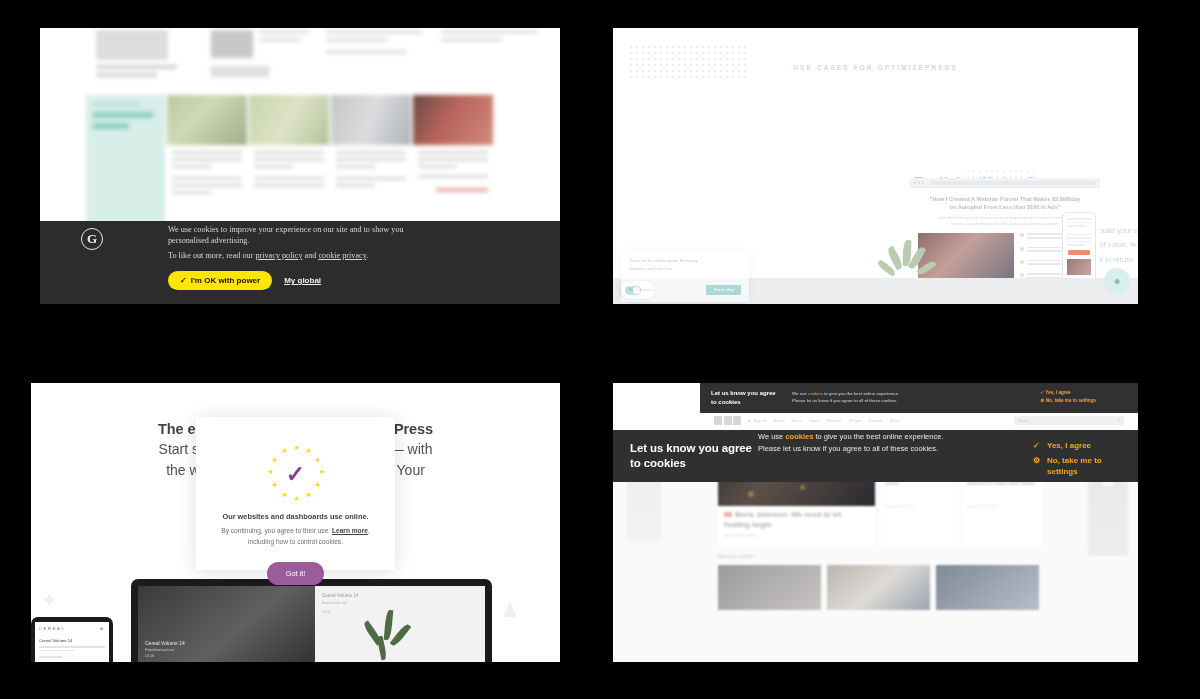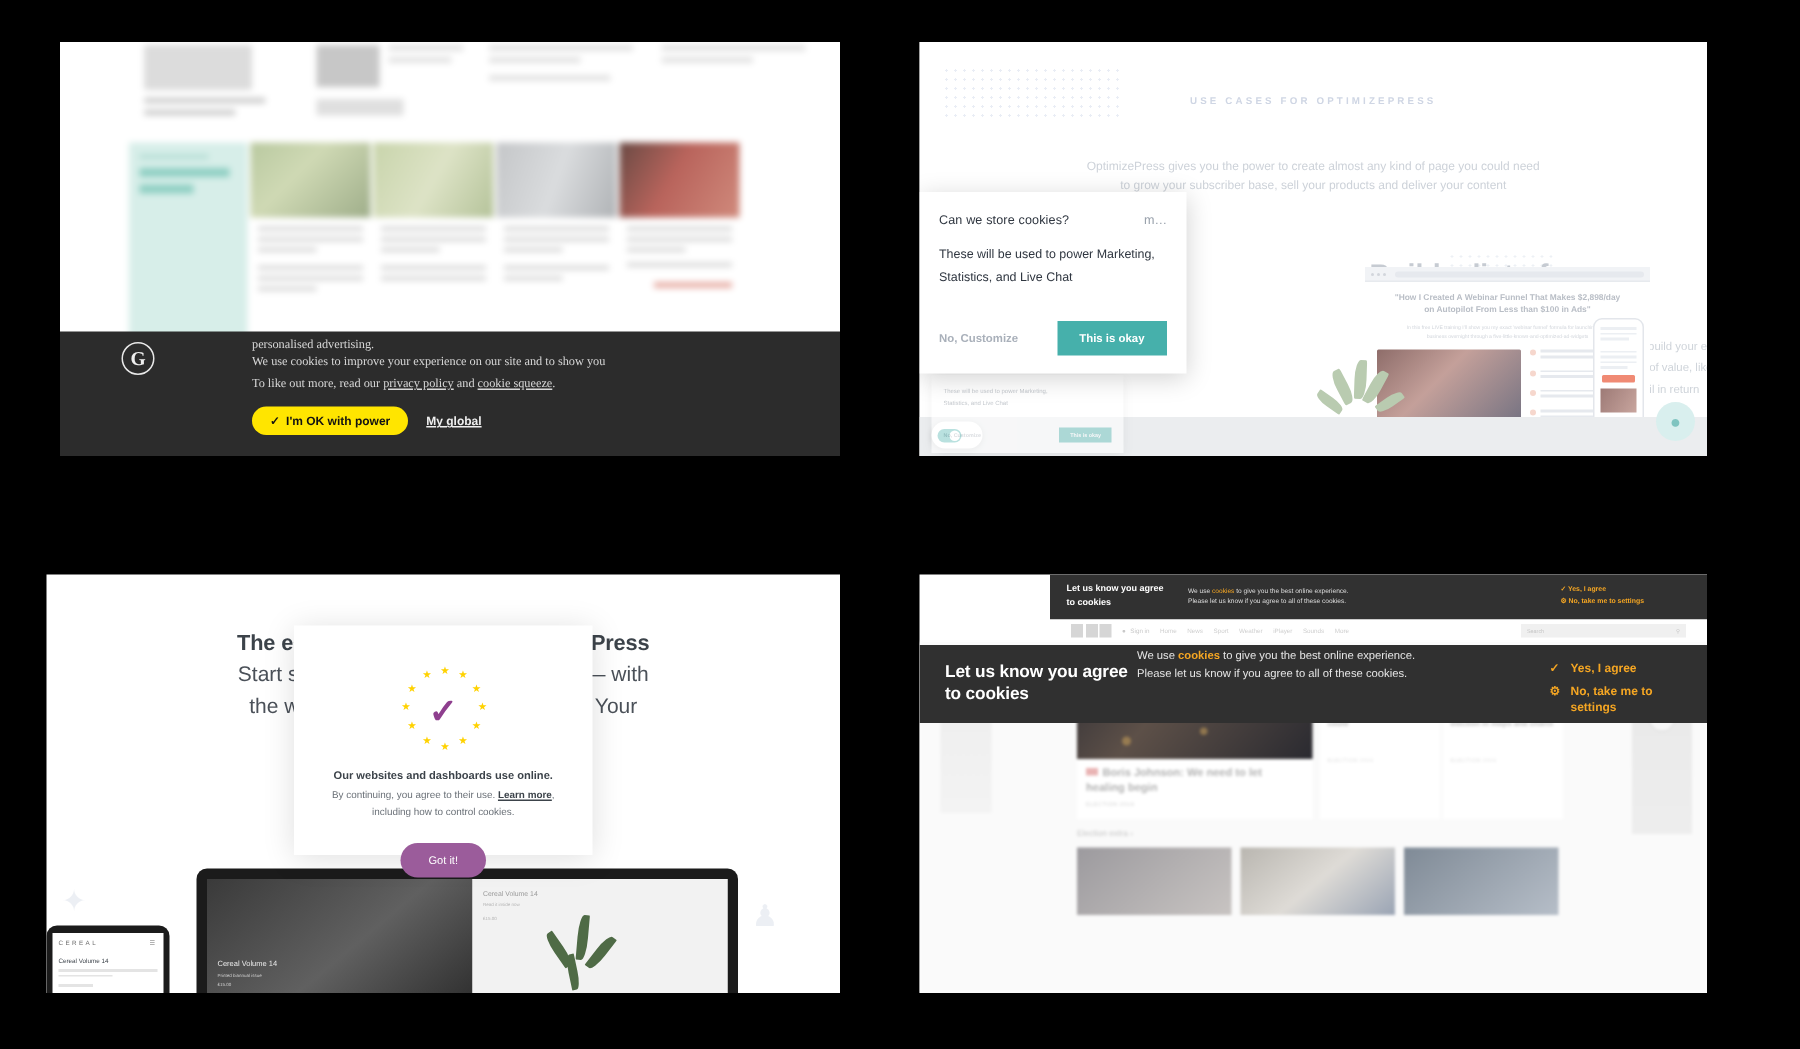--- a/index.html
+++ b/index.html
@@ -318,40 +318,39 @@
         <div class="blk" style="background:#ececec"></div>
         <div class="blk" style="background:#e6c4be"></div>
         <div class="blk"></div>
         <div class="tan"></div>
       </div>
     </div>
 
     <div class="g-banner">
       <div class="g-logo">G</div>
       <div class="g-content">
+        <div class="g-body">We use cookies to improve your experience on our site and to show you</div>
         <div class="g-body">personalised advertising.</div>
-        <div class="g-body">We use cookies to improve your experience on our site and to show you</div>
-        <div class="g-body2"><span>To like out more, read our </span><a href="#">privacy policy</a><span> and </span><a href="#">cookie squeeze</a><span>.</span></div>
+        <div class="g-body2"><span>To like out more, read our </span><a href="#">privacy policy</a><span> and </span><a href="#">cookie privacy</a><span>.</span></div>
         <div class="g-btns">
           <button class="g-ok">
               <span class="g-check">✓</span>
               <span>I'm OK with power</span>
             </button>
           <span class="g-opts">My global</span>
         </div>
       </div>
     </div>
   </div>
 
   <div class="panel" id="panel-op">
     <div class="op-bg">
       <div class="op-dots"></div>
       <div class="op-dots2"></div>
       <div class="op-eyebrow">USE CASES FOR OPTIMIZEPRESS</div>
-      <div class="op-sub">OptimizePress gives you the power to create almost any kind of page you could need to grow your subscriber base, sell your products and deliver your content</div>
       <div class="op-h2">Build a list of subscribers with landing pages</div>
       <div class="op-par">Landing pages (or squeeze pages) are the best way to build your email list. Use a landing page to offer your visitors something of value, like an ebook or checklist, in exchange for their name and email in return</div>
 
       <div class="op-mock">
         <div class="op-browser">
           <div class="op-dot"></div>
           <div class="op-dot"></div>
           <div class="op-dot"></div>
           <div class="op-url"></div>
         </div>
@@ -423,34 +422,20 @@
 
     <div class="op-ghost">
       <div class="op-gh-b">These will be used to power Marketing,</div>
       <div class="op-gh-b">Statistics, and Live Chat</div>
       <div class="op-gh-acts">
         <span class="op-gh-no">No, Customize</span>
         <span class="op-gh-yes">This is okay</span>
       </div>
     </div>
 
-    <div class="op-dialog">
-      <div class="op-dlg-top">
-        <span class="op-dlg-q">Can we store cookies?</span>
-        <span class="op-dlg-m">m…</span>
-      </div>
-      <div class="op-dlg-b">
-        <div>These will be used to power Marketing,</div>
-        <div>Statistics, and Live Chat</div>
-      </div>
-      <div class="op-dlg-acts">
-        <span class="op-dlg-no">No, Customize</span>
-        <button class="op-dlg-yes">This is okay</button>
-      </div>
-    </div>
   </div>
 
   <div class="panel" id="panel-woo">
     <div class="w-bgicons">
       <div class="w-ic" style="left:392px;top:195px">▲</div>
       <div class="w-ic" style="left:430px;top:205px">♫</div>
       <div class="w-ic" style="left:470px;top:215px">♟</div>
       <div class="w-ic" style="left:10px;top:205px">✦</div>
       <div class="w-ic" style="left:60px;top:230px">▣</div>
     </div>

